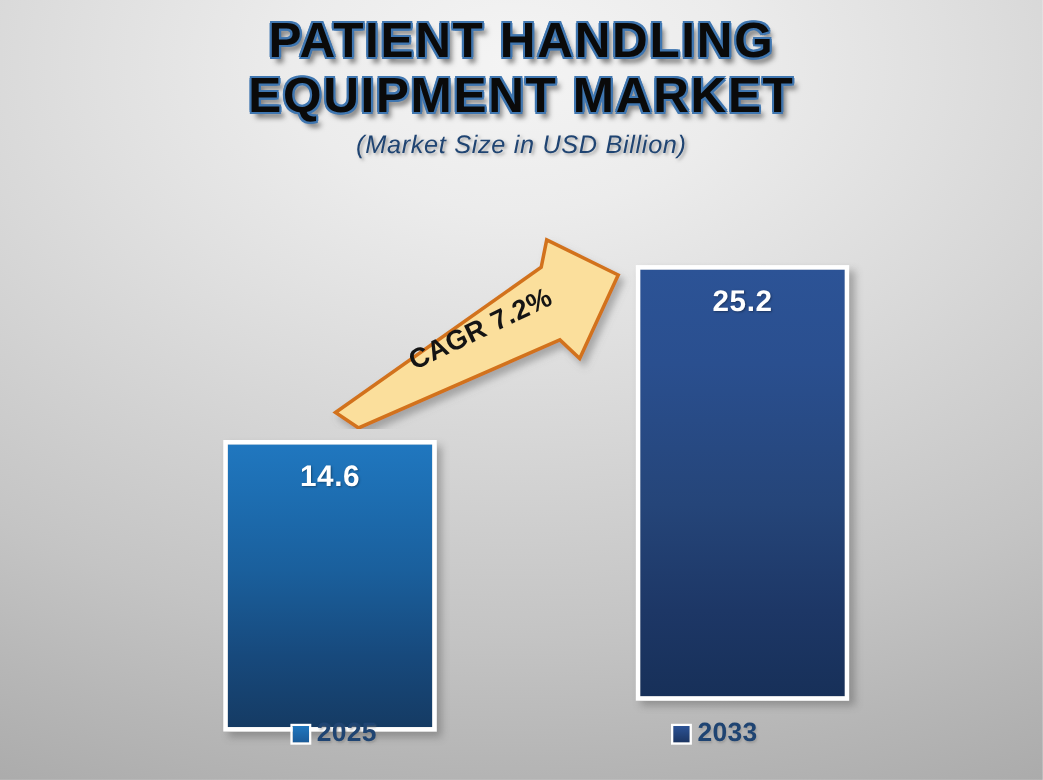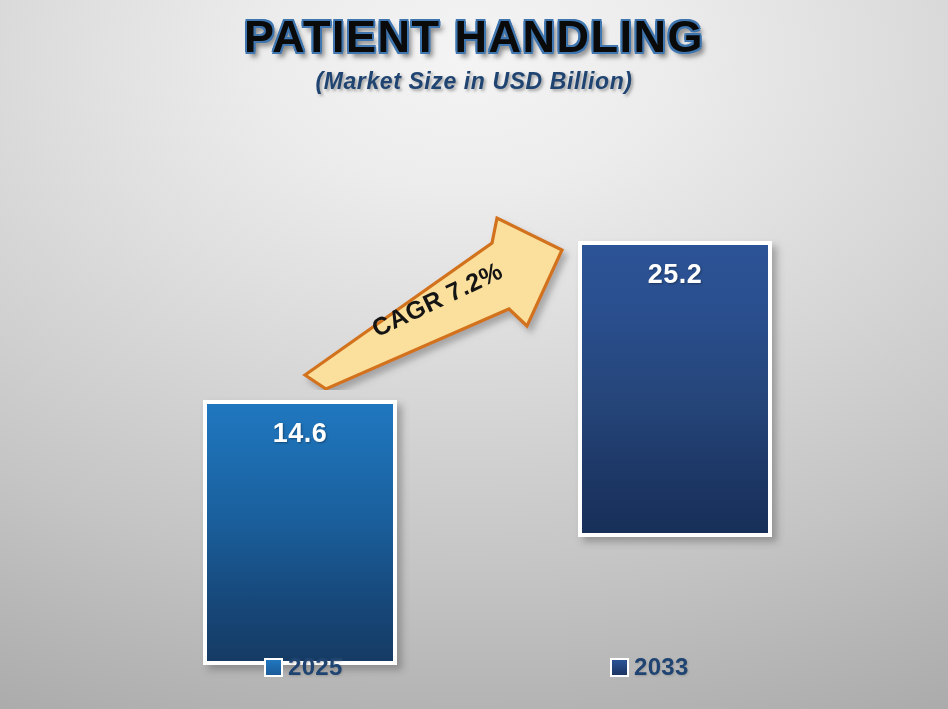--- a/index.html
+++ b/index.html
@@ -52,21 +52,21 @@
        1.6px  1.6px 0 #3f76b0,
        0     -2px   0 #3f76b0,
        0      2px   0 #3f76b0,
       -2px    0     0 #3f76b0,
        2px    0     0 #3f76b0,
        4px 5px 5px rgba(40,40,40,0.55);
   }
   #subtitle {
     margin-top: 6px;
     font-size: 23px;
-    font-weight: bold;
+    font-weight: normal;
     font-style: italic;
     letter-spacing: 0.6px;
     color: #1f4472;
     text-shadow: 2px 2px 3px rgba(120,120,120,0.65);
   }
 
   
   .bar {
     position: absolute;
     border: 4px solid #ffffff;
@@ -77,21 +77,21 @@
     left: 203px;
     top: 400px;
     width: 194px;
     height: 265px;
     background: linear-gradient(to bottom, #2077bf 0%, #1d6eb2 18%, #1a5f9c 45%, #17497c 75%, #153b64 100%);
   }
   #bar-2033 {
     left: 578px;
     top: 241px;
     width: 194px;
-    height: 296px;
+    height: 396px;
     background: linear-gradient(to bottom, #2c5396 0%, #2a4f8f 22%, #254579 55%, #1d3766 80%, #173059 100%);
   }
   .bar-value {
     position: absolute;
     top: 14px;
     left: 0;
     width: 100%;
     text-align: center;
     color: #ffffff;
     font-size: 27px;
@@ -155,20 +155,21 @@
     text-shadow: 1px 1px 2px rgba(130,130,130,0.5);
   }
 </style>
 </head>
 <body>
 
 <div id="chart-canvas">
 
   <div id="title-block">
     <div class="title-line">PATIENT HANDLING</div>
+    <div class="title-line">EQUIPMENT  MARKET</div>
     <div id="subtitle">(Market Size in USD Billion)</div>
   </div>
 
   <div class="bar" id="bar-2025">
     <div class="bar-value">14.6</div>
   </div>
 
   <div class="bar" id="bar-2033">
     <div class="bar-value">25.2</div>
   </div>

